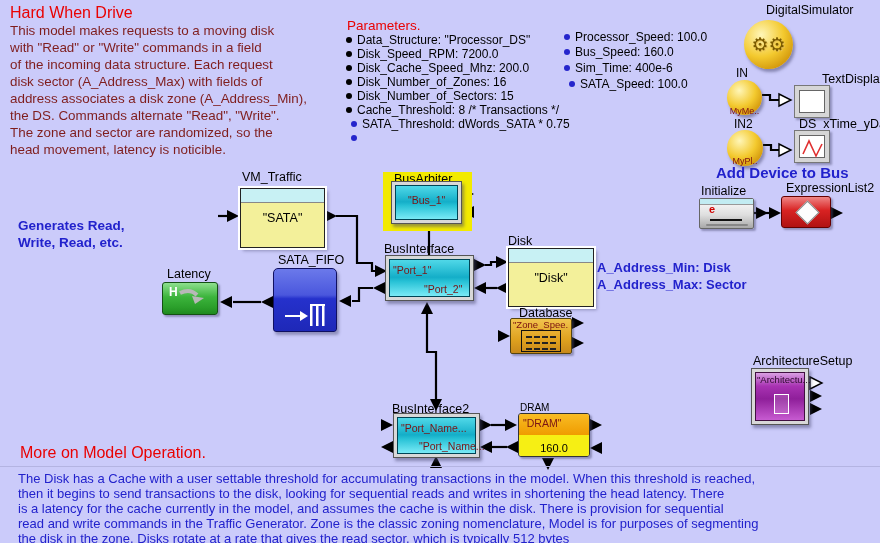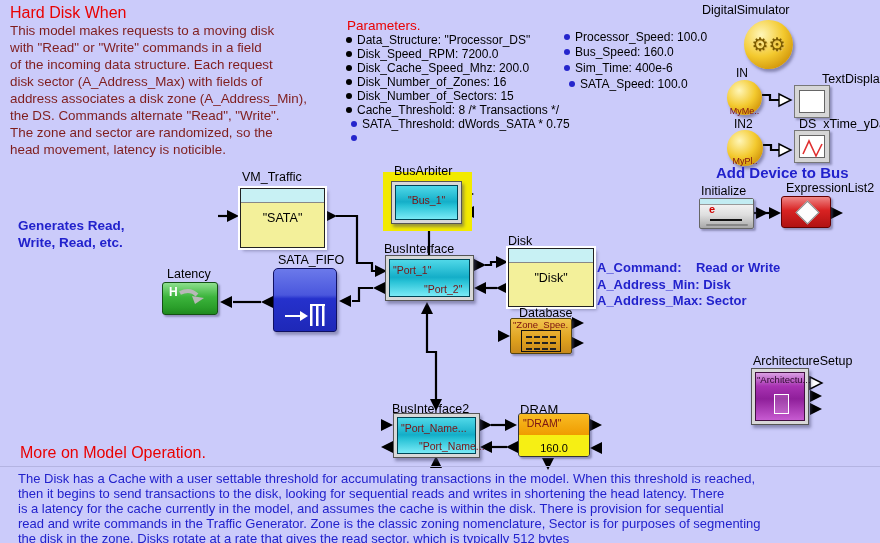--- a/index.html
+++ b/index.html
@@ -122,21 +122,21 @@
     <g>
       <polygon points="831,207 843,213 831,219" fill="#000"></polygon>
     </g>
     <g>
       <polygon points="810,377 822,383 810,389" fill="#fff" stroke="#000" stroke-width="1.4"></polygon>
       <polygon points="810,390 822,396 810,402" fill="#000"></polygon>
       <polygon points="810,403 822,409 810,415" fill="#000"></polygon>
     </g>
   </svg>
 
-  <div class="abs redh nw" style="left:10px;top:4px;font-size:16px;">Hard Disk When</div>
+  <div class="abs redh nw" style="left:10px;top:4px;font-size:16px;">Hard When Drive</div>
   <div class="abs desc" style="left:10px;top:22px;">
     <div>This model makes requests to a moving disk</div>
     <div>with "Read" or "Write" commands in a field</div>
     <div>of the incoming data structure.  Each request</div>
     <div>disk sector (A_Address_Max) with fields of</div>
     <div>address associates a disk zone (A_Address_Min),</div>
     <div>the DS.  Commands alternate "Read", "Write".</div>
     <div>The zone and sector are randomized, so the</div>
     <div>head movement, latency is noticible.</div>
   </div>
@@ -187,21 +187,21 @@
     <div class="pitem pitem2">
         <span class="bullet bl"></span>
         <span>Sim_Time: 400e-6</span>
       </div>
     <div class="pitem pitem2 ind">
         <span class="bullet bl"></span>
         <span>SATA_Speed: 100.0</span>
       </div>
   </div>
 
-  <div class="abs lbl" style="left:702px;top:3px;font-size:12.5px;">DigitalSimulator</div>
+  <div class="abs lbl" style="left:766px;top:3px;font-size:12.5px;">DigitalSimulator</div>
   <div class="abs ball" style="left:744px;top:20px;width:49px;height:49px;">
     <span style="color:#7a5a00;font-size:19px;line-height:1;text-shadow:1px 1px 0 #e8c050;">⚙⚙</span>
   </div>
   <div class="abs lbl" style="left:736px;top:66px;">IN</div>
   <div class="abs ball" style="left:727px;top:80px;width:35px;height:35px;">
     <span class="balltxt">MyMe..</span>
   </div>
   <div class="abs lbl" style="left:800px;top:72px;font-size:12.5px;margin-left:22px;">TextDisplay</div>
   <div class="abs disp" style="left:794px;top:85px;width:36px;height:33px;">
     <div class="dispin"></div>
@@ -234,21 +234,21 @@
     <div style="position:absolute;left:17px;top:7px;width:15px;height:15px;background:#fdfdfd;border:1px solid #888;transform:rotate(45deg);"></div>
   </div>
 
   <div class="abs lbl" style="left:242px;top:170px;font-size:12.5px;">VM_Traffic</div>
   <div class="abs tanblock" style="left:240px;top:188px;width:85px;height:60px;">
     <div class="tanband"></div>
     <div class="tanval" style="top:22px;">"SATA"</div>
   </div>
 
   <div class="abs" style="left:383px;top:172px;width:89px;height:59px;background:#f2ea00;"></div>
-  <div class="abs lbl" style="left:394px;top:164px;font-size:12.5px;">BusArbiter</div>
+  <div class="abs lbl" style="left:394px;top:172px;font-size:12.5px;">BusArbiter</div>
   <div class="abs frame" style="left:391px;top:181px;width:71px;height:43px;">
     <div class="cyan">
       <span class="porttxt" style="left:12px;top:8px;">"Bus_1"</span>
     </div>
   </div>
 
   <div class="abs lbl" style="left:384px;top:242px;font-size:12.5px;">BusInterface</div>
   <div class="abs frame" style="left:385px;top:255px;width:89px;height:46px;">
     <div class="cyan">
       <span class="porttxt" style="left:3px;top:4px;">"Port_1"</span>
@@ -256,21 +256,20 @@
     </div>
   </div>
 
   <div class="abs lbl" style="left:508px;top:234px;font-size:12.5px;">Disk</div>
   <div class="abs tanblock" style="left:508px;top:248px;width:86px;height:59px;">
     <div class="tanband"></div>
     <div class="tanval" style="top:22px;">"Disk"</div>
   </div>
 
   <div class="abs bluet" style="left:597px;top:260px;font-size:13px;font-weight:bold;line-height:16.5px;">
-    <div class="pre">A_Command:    Read or Write</div>
     <div class="pre">A_Address_Min: Disk</div>
     <div class="pre">A_Address_Max: Sector</div>
   </div>
 
   <div class="abs lbl" style="left:278px;top:253px;font-size:12.5px;">SATA_FIFO</div>
   <div class="abs" style="left:273px;top:268px;width:64px;height:64px;border:1px solid #101060;border-radius:5px 5px 3px 3px;box-sizing:border-box;
               background:linear-gradient(180deg,#6b79ea 0%,#4a57dd 42%,#2531cc 48%,#1e28b8 100%);box-shadow:2px 3px 3px rgba(70,70,110,.45);">
     <svg width="44" height="24" style="position:absolute;left:9px;top:34px;">
       <line x1="2" y1="13" x2="17" y2="13" stroke="#fff" stroke-width="2"></line>
       <polygon points="17,8 25,13 17,18" fill="#fff"></polygon>
@@ -303,21 +302,21 @@
   </div>
 
   <div class="abs lbl" style="left:392px;top:402px;font-size:12.5px;">BusInterface2</div>
   <div class="abs frame" style="left:393px;top:413px;width:87px;height:45px;">
     <div class="cyan">
       <span class="porttxt" style="left:3px;top:4px;">"Port_Name...</span>
       <span class="porttxt" style="left:21px;top:22px;">"Port_Name...</span>
     </div>
   </div>
 
-  <div class="abs lbl" style="left:520px;top:402px;font-size:13px;">DRAM</div>
+  <div class="abs lbl" style="left:520px;top:402px;font-size:10px;">DRAM</div>
   <div class="abs" style="left:518px;top:413px;width:72px;height:44px;border:1px solid #333;border-radius:3px;box-sizing:border-box;overflow:hidden;box-shadow:2px 2px 2px rgba(70,70,110,.45);">
     <div style="height:21px;background:linear-gradient(180deg,#f9bc24,#ef9c00);">
       <span style="position:absolute;left:4px;top:3px;font-size:10.5px;color:#7a1414;">"DRAM"</span>
     </div>
     <div style="height:23px;background:#f6ef14;text-align:center;">
       <span style="font-size:11px;color:#000;position:relative;top:3px;">160.0</span>
     </div>
   </div>
 
   <div class="abs lbl" style="left:753px;top:354px;font-size:12.5px;">ArchitectureSetup</div>
@@ -333,17 +332,17 @@
     <div>Generates Read,</div>
     <div>Write, Read, etc.</div>
   </div>
 
   <div class="abs sep" style="left:0;top:466px;width:880px;"></div>
   <div class="abs redh nw" style="left:20px;top:444px;font-size:16px;">More on Model Operation.</div>
   <div class="abs morep" style="left:18px;top:471px;width:860px;">
     <div class="nw">The Disk has a Cache with a user settable threshold for accumulating transactions in the model. When this threshold is reached,</div>
     <div class="nw">then it begins to send transactions to the disk, looking for sequential reads and writes in shortening the head latency.  There</div>
     <div class="nw">is a latency for the cache currently in the model, and assumes the cache is within the disk.  There is provision for sequential</div>
-    <div class="nw">read and write commands in the Traffic Generator.  Zone is the classic zoning nomenclature, Sector is for purposes of segmenting</div>
+    <div class="nw">read and write commands in the Traffic Generator.  Zone is the classic zoning nomenclature, Model is for purposes of segmenting</div>
     <div class="nw">the disk in the zone.  Disks rotate at a rate that gives the read sector, which is typically 512 bytes</div>
   </div>
 
 </div>
 
 </body></html>

